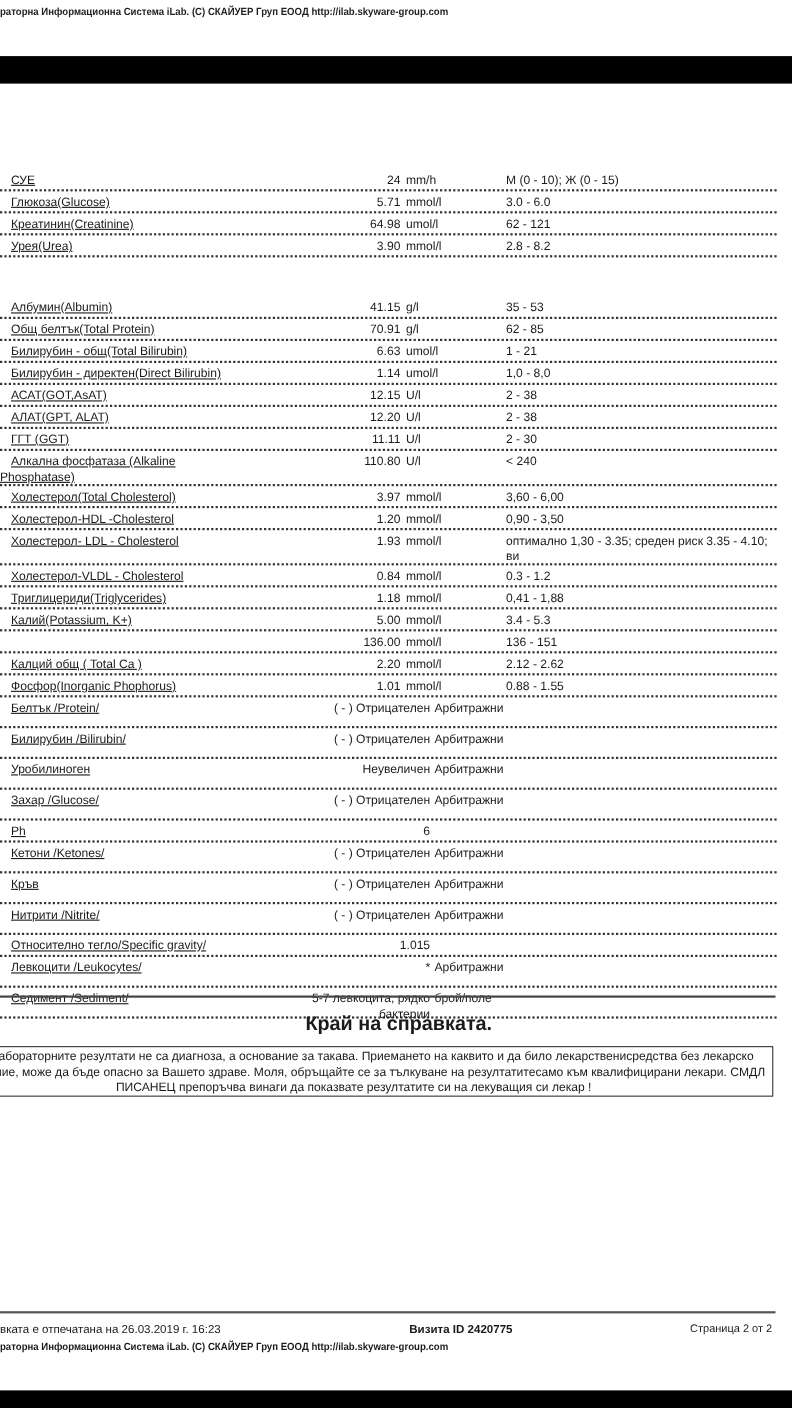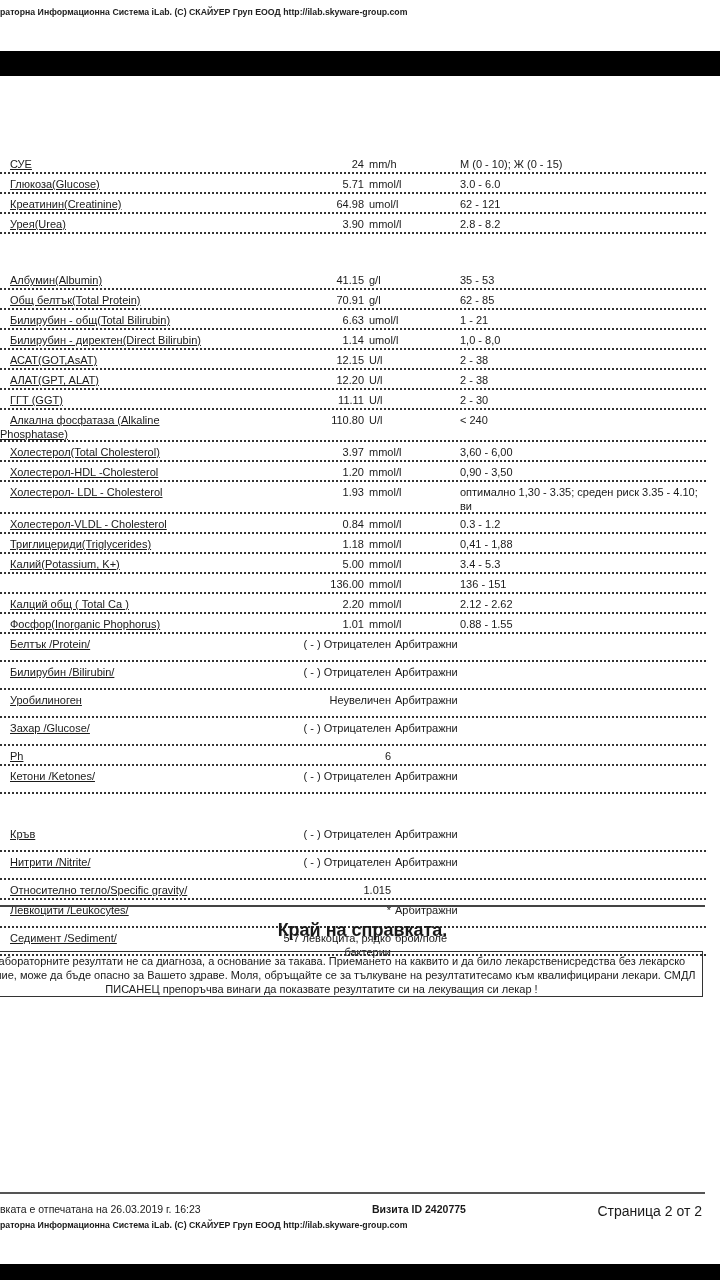--- a/index.html
+++ b/index.html
@@ -31,21 +31,21 @@
 
     .rule-line { position: absolute; left: 0; top: 905px; width: 705px; height: 1.5px; background: #444; }
     .end-title { position: absolute; left: 10px; width: 705px; top: 920px; text-align: center; font-size: 18px; font-weight: bold; }
     .disclaimer {
       position: absolute; left: -60px; top: 951px; width: 763px; height: 46px; border: 1.5px solid #333;
       box-sizing: border-box; font-size: 11px; line-height: 14px; text-align: center; padding-top: 2px;
     }
     .bottom-rule { position: absolute; left: 0; top: 1192px; width: 705px; height: 1.5px; background: #555; }
     .print-info { position: absolute; left: 0; top: 1203px; font-size: 10.5px; white-space: nowrap; }
     .visit-id { position: absolute; left: 372px; top: 1203px; font-size: 10.5px; font-weight: bold; white-space: nowrap; }
-    .page-num { position: absolute; right: 18px; top: 1203px; font-size: 14px; white-space: nowrap; }
+    .page-num { position: absolute; right: 18px; top: 1203px; font-size: 10px; white-space: nowrap; }
     .bottom-footer { position: absolute; left: 0; top: 1219px; font-size: 9.5px; font-weight: bold; white-space: nowrap; transform: scaleX(0.92); transform-origin: left; }
   </style>
 </head>
 <body>
 
 <div class="top-footer">раторна Информационна Система iLab. (C) СКАЙУЕР Груп ЕООД http://ilab.skyware-group.com</div>
 <div class="black-bar-top"></div>
 
 <div class="table" id="results-table">
     <div class="row" style="height: 20px;">
@@ -196,21 +196,21 @@
     <div class="row" style="height: 20px;">
       <div class="name">Ph</div>
       <div class="qual">6</div>
       <div class="unit2"></div>
     </div>
     <div class="row" style="height: 28px;">
       <div class="name">Кетони /Ketones/</div>
       <div class="qual">( - ) Отрицателен</div>
       <div class="unit2">Арбитражни</div>
     </div>
-    <div class="row" style="height: 28px; margin-top: 30px;">
+    <div class="row" style="height: 28px;">
       <div class="name">Кръв</div>
       <div class="qual">( - ) Отрицателен</div>
       <div class="unit2">Арбитражни</div>
     </div>
     <div class="row" style="height: 28px;">
       <div class="name">Нитрити /Nitrite/</div>
       <div class="qual">( - ) Отрицателен</div>
       <div class="unit2">Арбитражни</div>
     </div>
     <div class="row" style="height: 20px;">

